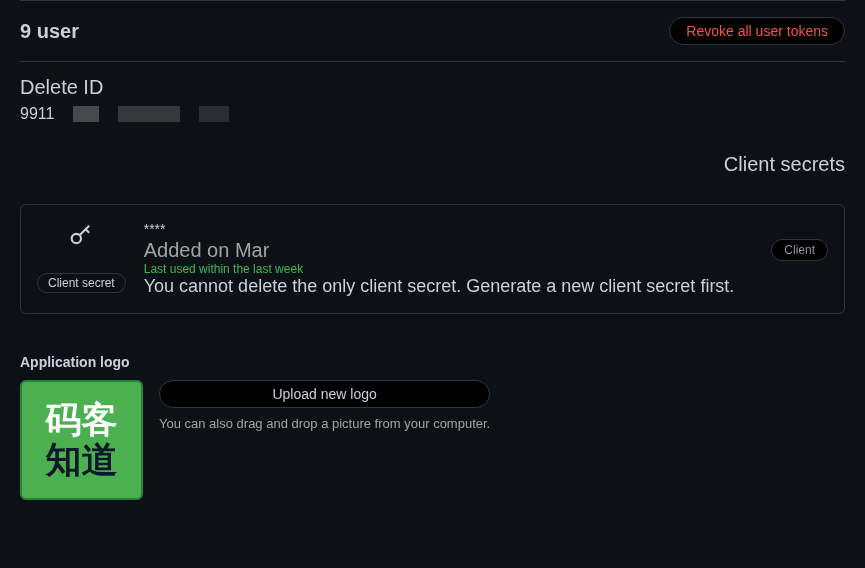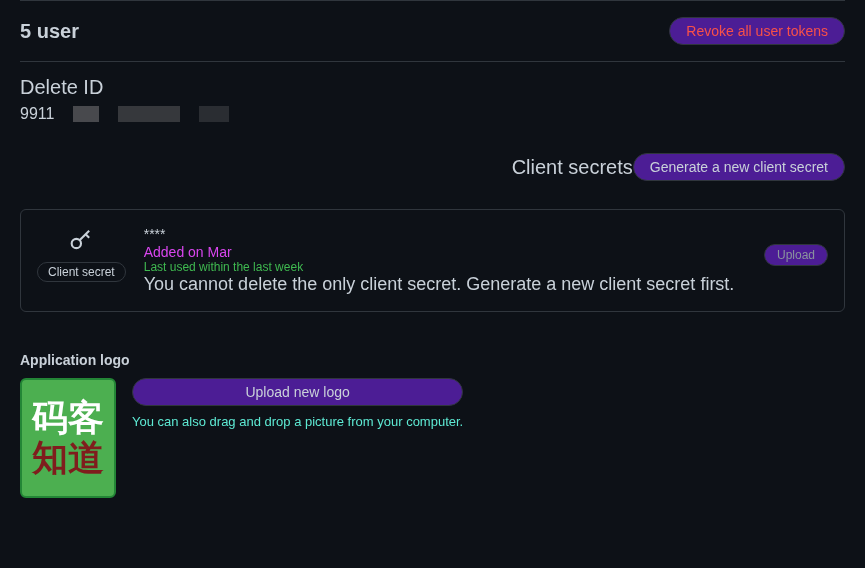--- a/index.html
+++ b/index.html
@@ -22,21 +22,21 @@
       justify-content: space-between;
       align-items: center;
       padding: 16px 0;
     }
     .user-count {
       font-size: 20px;
       font-weight: 600;
       color: #c9d1d9;
     }
     .btn {
-      background: #4c1d95;
+      background: #000000;
       border: 1px solid #30363d;
       border-radius: 14px;
       color: #c9d1d9;
       padding: 5px 16px;
       font-size: 14px;
       font-weight: 500;
       cursor: pointer;
       font-family: inherit;
     }
     .btn-danger { color: #f85149; }
@@ -75,40 +75,40 @@
       border-radius: 6px;
       padding: 16px;
       display: flex;
       gap: 18px;
       align-items: flex-start;
     }
     .secret-icon-col {
       display: flex;
       flex-direction: column;
       align-items: center;
-      gap: 8px;
+      gap: 24px;
       flex-shrink: 0;
     }
     .secret-pill {
       border: 1px solid #30363d;
       border-radius: 12px;
       padding: 2px 10px;
       font-size: 12px;
       color: #c9d1d9;
       white-space: nowrap;
     }
     .secret-body { flex: 1; }
     .secret-masked {
       color: #c9d1d9;
       font-size: 14px;
       margin-bottom: 2px;
     }
     .secret-added {
-      color: #d946ef;
-      font-size: 14px;
+      color: #a3a3a3;
+      font-size: 20px;
     }
     .secret-lastused {
       color: #3fb950;
       font-size: 12px;
     }
     .secret-warning {
       color: #c9d1d9;
       font-size: 18px;
     }
     .secret-delete { flex-shrink: 0; margin-top: 18px; }
@@ -117,93 +117,92 @@
       color: #c9d1d9;
       margin-top: 40px;
       margin-bottom: 10px;
     }
     .logo-row {
       display: flex;
       gap: 16px;
       align-items: flex-start;
     }
     .logo-preview {
-      width: 96px;
+      width: 123px;
       height: 120px;
       border: 2px solid #238636;
       border-radius: 6px;
       background: #4caf50;
       display: flex;
       flex-direction: column;
       justify-content: center;
       align-items: center;
       font-size: 36px;
       font-weight: bold;
       line-height: 1.1;
       flex-shrink: 0;
       overflow: hidden;
     }
     .logo-preview .row1 { color: #fff; }
-    .logo-preview .row2 { color: #7f1d1d; }
+    .logo-preview .row2 { color: #0f172a; }
     .logo-actions {
       display: flex;
       flex-direction: column;
       gap: 8px;
     }
     .drag-hint {
-      color: #5eead4;
+      color: #a3a3a3;
       font-size: 13px;
     }
     .key-svg { width: 28px; height: 28px; }
     .btn-disabled { color: #8b949e; cursor: not-allowed; }
   </style>
 </head>
 <body>
 
 <div class="container">
 
   <div class="divider"></div>
 
   <div class="user-row">
-    <div class="user-count">5 user</div>
+    <div class="user-count">9 user</div>
     <button class="btn btn-danger">Revoke all user tokens</button>
   </div>
 
   <div class="divider"></div>
 
   <div class="section-title">Delete ID</div>
   <div class="client-id-value">
     <span>9911</span>
     <span class="redact" style="width:26px;"></span>
     <span class="redact" style="width:62px;opacity:0.7;"></span>
     <span class="redact" style="width:30px;opacity:0.5;"></span>
   </div>
 
   <div class="secrets-header">
     <div class="section-title" style="margin:0;">Client secrets</div>
-    <button class="btn">Generate a new client secret</button>
   </div>
 
   <div class="secret-box">
     <div class="secret-icon-col">
       <svg class="key-svg" viewBox="0 0 24 24" fill="none" stroke="#c9d1d9" stroke-width="1.8">
         <circle cx="8" cy="15" r="4"></circle>
         <path d="M11 12 L19 4"></path>
         <path d="M16 7 L19 10"></path>
       </svg>
       <span class="secret-pill">Client secret</span>
     </div>
     <div class="secret-body">
       <div class="secret-masked">****</div>
       <div class="secret-added">Added on Mar</div>
       <div class="secret-lastused">Last used within the last week</div>
       <div class="secret-warning">You cannot delete the only client secret. Generate a new client secret first.</div>
     </div>
     <div class="secret-delete">
-      <button class="btn btn-small btn-disabled">Upload</button>
+      <button class="btn btn-small btn-disabled">Client</button>
     </div>
   </div>
 
   <div class="app-logo-label">Application logo</div>
 
   <div class="logo-row">
     <div class="logo-preview">
       <span class="row1">码客</span>
       <span class="row2">知道</span>
     </div>

